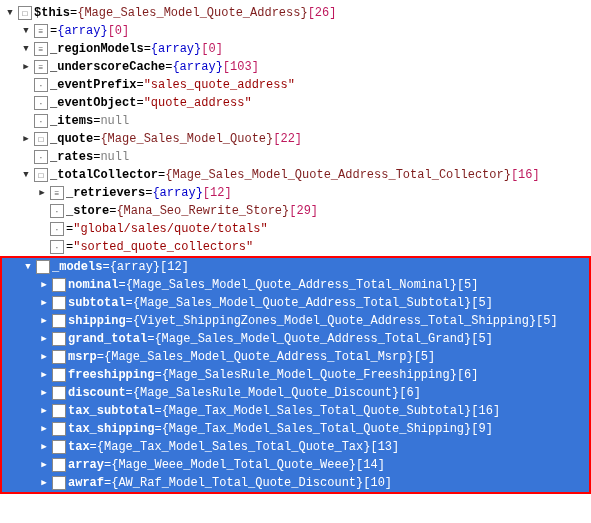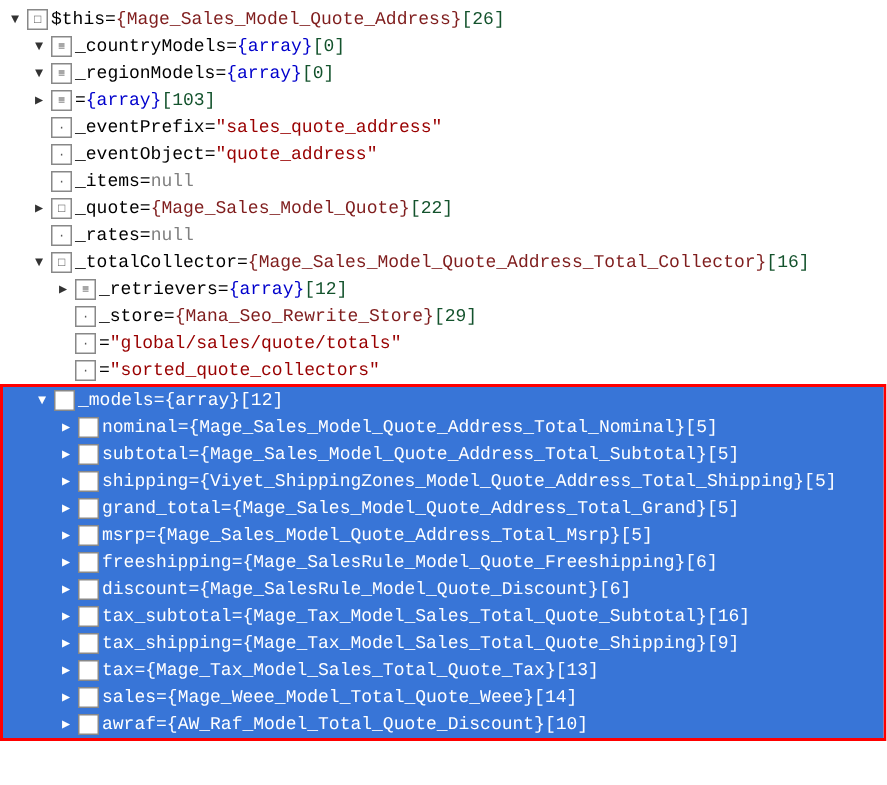--- a/index.html
+++ b/index.html
@@ -73,68 +73,68 @@
       color: #555;
     }
     .icon-scalar {
       background: #fff;
       border: 1px solid #888;
       font-size: 8px;
       line-height: 13px;
       text-align: center;
       color: #555;
     }
-    .var-name { color: #000; font-weight: normal; }
+    .var-name { color: #000; font-weight: bold; }
     .tree-row.selected .var-name { color: #fff; }
     .op { color: #000; }
     .tree-row.selected .op { color: #fff; }
     .type-class { color: #7f1d1d; }
     .tree-row.selected .type-class { color: #fff; }
     .type-string { color: #990000; }
     .type-null { color: #808080; }
     .type-array { color: #0000cc; text-align: center; }
     .tree-row.selected .type-array { color: #fff; }
-    .count { color: #14532d; }
+    .count { color: #be185d; }
     .tree-row.selected .count { color: #ddd; }
   </style>
 </head>
 <body>
 
 <div class="tree-container">
 <div class="tree-row">
       <span class="indent" style="width: 0px; display: inline-block;"></span>
       <span class="toggle expanded">▼</span>
       <span class="icon icon-object">□</span>
       <span class="var-name">$this</span>
       <span class="op"> = </span>
       <span class="type-class">{Mage_Sales_Model_Quote_Address}</span>
       <span class="count"> [26]</span>
     </div>
     <div class="tree-row">
       <span class="indent" style="width: 16px; display: inline-block;"></span>
       <span class="toggle expanded">▼</span>
       <span class="icon icon-array">≡</span>
-      <span class="var-name">_countryModels</span>
       <span class="op"> = </span>
       <span class="type-array">{array}</span>
       <span class="count"> [0]</span>
     </div>
     <div class="tree-row">
       <span class="indent" style="width: 16px; display: inline-block;"></span>
       <span class="toggle expanded">▼</span>
       <span class="icon icon-array">≡</span>
       <span class="var-name">_regionModels</span>
       <span class="op"> = </span>
       <span class="type-array">{array}</span>
       <span class="count"> [0]</span>
     </div>
     <div class="tree-row">
       <span class="indent" style="width: 16px; display: inline-block;"></span>
       <span class="toggle collapsed">▶</span>
       <span class="icon icon-array">≡</span>
+      <span class="var-name">_underscoreCache</span>
       <span class="op"> = </span>
       <span class="type-array">{array}</span>
       <span class="count"> [103]</span>
     </div>
     <div class="tree-row">
       <span class="indent" style="width: 16px; display: inline-block;"></span>
       <span class="toggle none"> </span>
       <span class="icon icon-scalar">·</span>
       <span class="var-name">_eventPrefix</span>
       <span class="op"> = </span>
@@ -311,21 +311,21 @@
         <span class="icon icon-object">□</span>
         <span class="var-name">tax</span>
         <span class="op"> = </span>
         <span class="type-class">{Mage_Tax_Model_Sales_Total_Quote_Tax}</span>
         <span class="count"> [13]</span>
       </div>
       <div class="tree-row selected">
         <span class="indent" style="width: 32px; display: inline-block;"></span>
         <span class="toggle collapsed">▶</span>
         <span class="icon icon-object">□</span>
-        <span class="var-name">sales</span>
+        <span class="var-name">array</span>
         <span class="op"> = </span>
         <span class="type-class">{Mage_Weee_Model_Total_Quote_Weee}</span>
         <span class="count"> [14]</span>
       </div>
       <div class="tree-row selected">
         <span class="indent" style="width: 32px; display: inline-block;"></span>
         <span class="toggle collapsed">▶</span>
         <span class="icon icon-object">□</span>
         <span class="var-name">awraf</span>
         <span class="op"> = </span>

